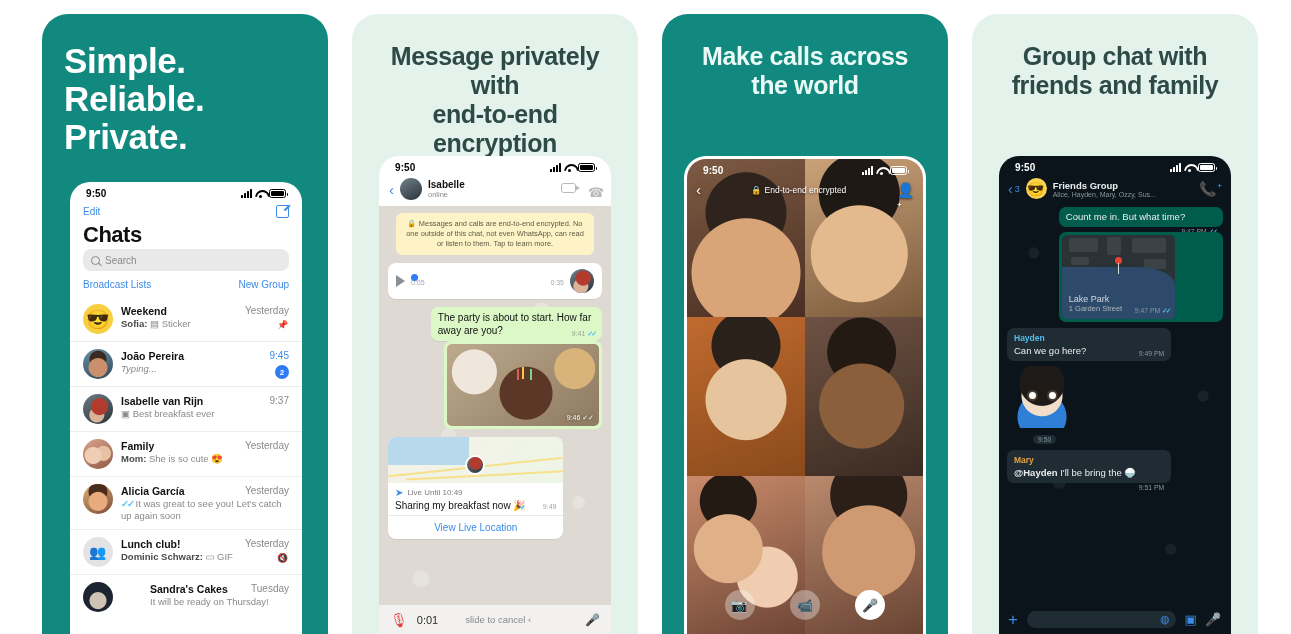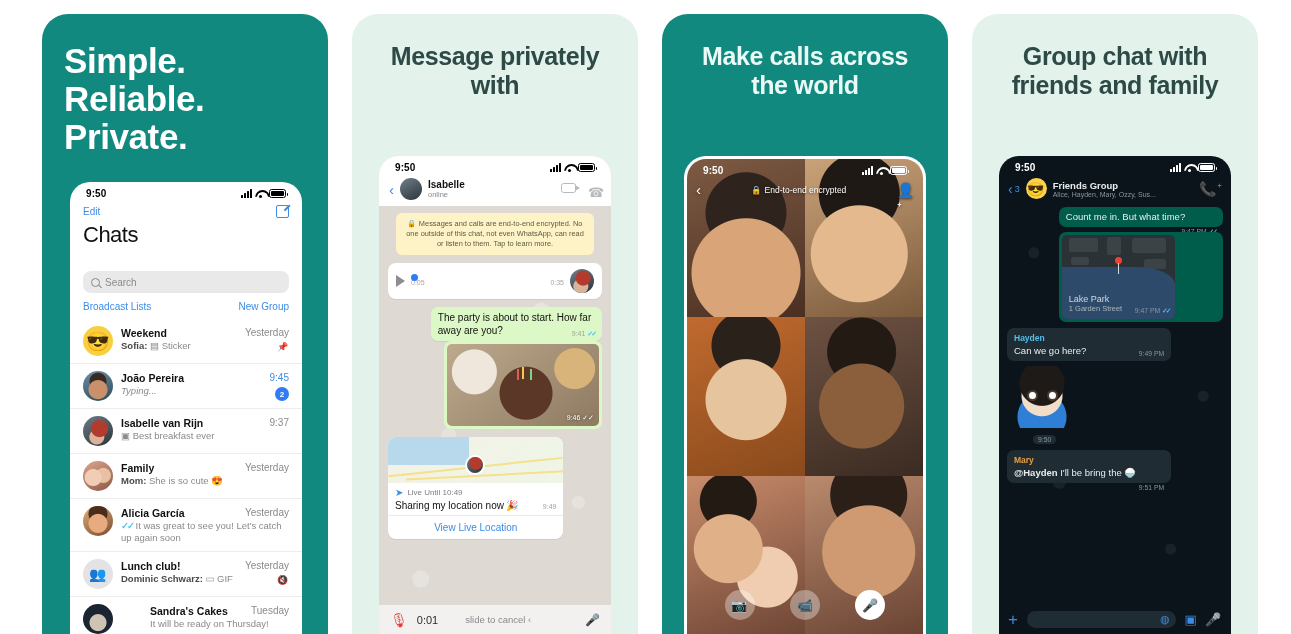--- a/index.html
+++ b/index.html
@@ -42,21 +42,21 @@
   .st-dark { color:#000; }
   .st-light { color:#fff; }
 
   
   #phone1 { left:28px; top:168px; width:232px; height:452px; }
   .nav1 { display:flex; align-items:center; justify-content:space-between; padding:4px 13px 0; }
   .nav1 .edit { color:#3c8ce7; font-size:10px; }
   .compose { width:13px; height:13px; position:relative; }
   .compose::before{content:"";position:absolute;left:0;bottom:0;width:11px;height:11px;border:1.2px solid #3c8ce7;border-radius:2px;}
   .compose::after{content:"";position:absolute;right:-1px;top:-1px;width:8px;height:2px;background:#3c8ce7;transform:rotate(-45deg);transform-origin:right;border-radius:1px;}
-  .chats-title { font-size:22px; font-weight:400; color:#111; padding:4px 13px 23px; letter-spacing:-.5px; }
+  .chats-title { font-size:22px; font-weight:700; color:#111; padding:4px 13px 1px; letter-spacing:-.5px; }
   .searchbar { margin:0 13px 8px; background:#e9e9ea; border-radius:8px; height:22px; display:flex; align-items:center; gap:5px; padding:0 8px; }
   .searchbar .mag { width:9px;height:9px;border:1.3px solid #8a8a8e;border-radius:50%;position:relative;flex:0 0 auto;}
   .searchbar .mag::after{content:"";position:absolute;right:-3px;bottom:-2px;width:4px;height:1.3px;background:#8a8a8e;transform:rotate(45deg);}
   .searchbar span { font-size:10px; color:#8a8a8e; }
   .bcrow { display:flex; justify-content:space-between; padding:0 13px 7px; font-size:10px; color:#3c8ce7; }
 
   .chatrow { display:flex; gap:8px; padding:7px 13px 7px; border-bottom:1px solid #ececec; position:relative; }
   .av { width:30px; height:30px; border-radius:50%; flex:0 0 auto; overflow:hidden; position:relative; }
   .chatbody { flex:1; min-width:0; padding-top:1px; }
   .chatname { font-size:10.5px; font-weight:700; color:#111; line-height:12px; }
@@ -316,20 +316,21 @@
         <div class="chatmeta">
           <div class="chattime">Tuesday</div>
         </div>
       </div>
     </div>
   </div>
 
   <div class="panel mint">
     <div class="headline h-md">
       <span class="ln">Message privately with</span>
+      <span class="ln">end-to-end encryption</span>
     </div>
 
     <div class="phone" id="phone2">
       <div class="status st-dark">
         <div class="time">9:50</div>
         <div class="right">
           <div class="bars">
               <i></i>
               <i></i>
               <i></i>
@@ -397,21 +398,21 @@
             <span class="road" style="left:10%;right:-10%;top:80%;transform:rotate(-3deg);"></span>
             <span class="pinav" style="background:linear-gradient(150deg,#70808c,#2b3339);">
                 <span class="ph" style="background:radial-gradient(circle at 55% 38%,#b33b2e 0 6px,transparent 7px);"></span>
               </span>
           </div>
           <div class="locmeta">
             <span class="arrow">➤</span>
             <span>Live Until 10:49</span>
           </div>
           <div class="loctext">
-            <span>Sharing my location now 🎉</span>
+            <span>Sharing my breakfast now 🎉</span>
             <span class="stamp">9:49</span>
           </div>
           <div class="locbtn">View Live Location</div>
         </div>
 
         <div class="sidecol">
           <span class="lock"></span>
           <span style="font-size:11px;">⌃</span>
         </div>
       </div>

